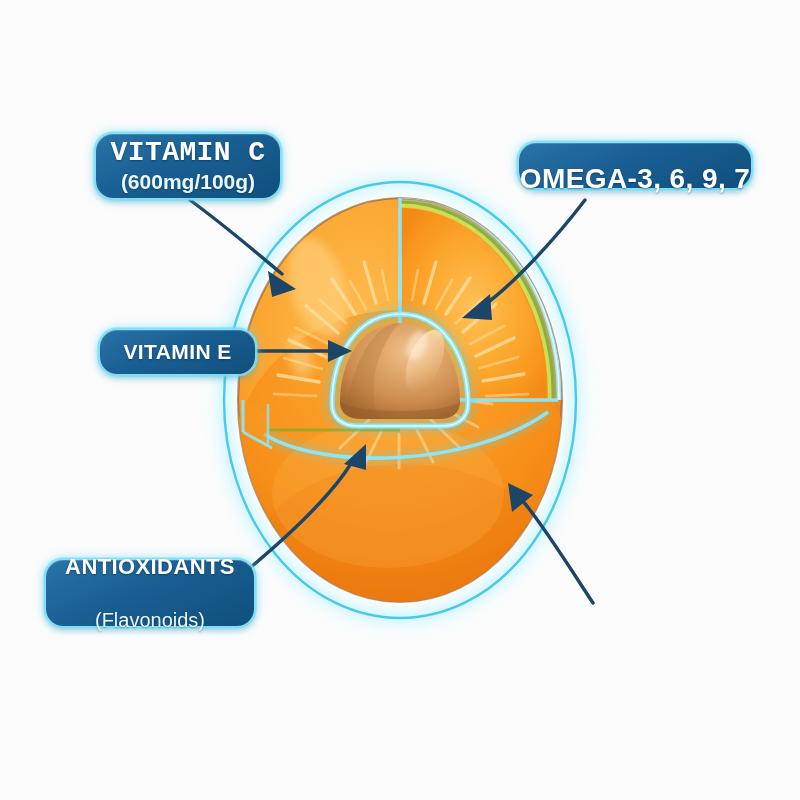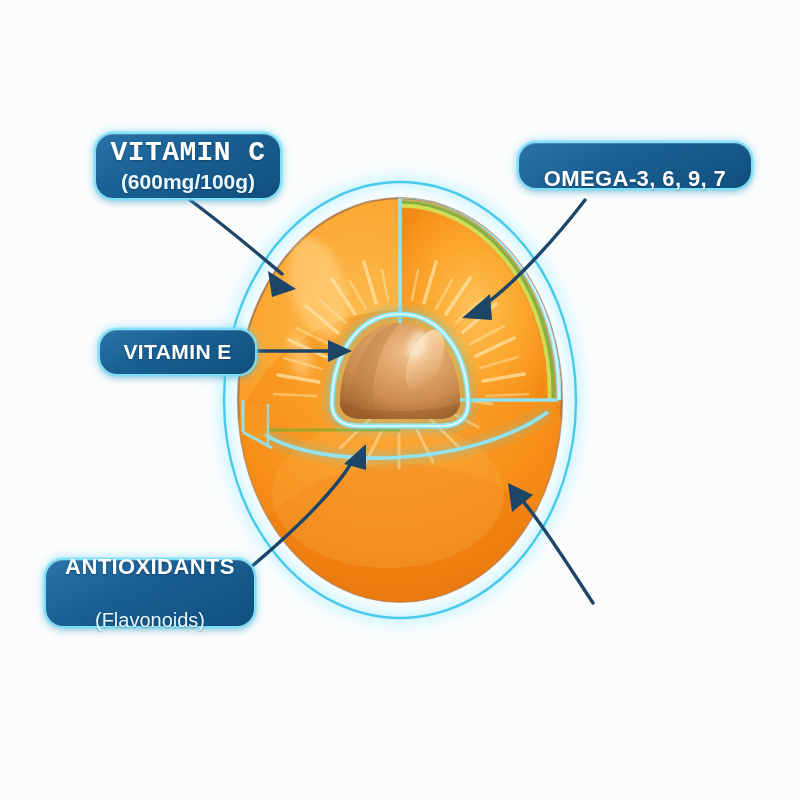--- a/index.html
+++ b/index.html
@@ -58,21 +58,21 @@
     white-space: nowrap;
     text-shadow: 0 1px 2px rgba(4, 32, 55, 0.4);
   }
 
   
   #callout-vitamin-c   { left: 96px;  top: 134px; width: 184px; height: 64px; }
   #callout-vitamin-c .title { font-size: 28px; font-family: Liberation Mono, monospace; }
   #callout-vitamin-c .sub   { font-size: 21px; font-weight: bold; }
 
   #callout-omega       { left: 519px; top: 143px; width: 232px; height: 45px; }
-  #callout-omega .title { font-size: 22px; margin-top: 28px; }
+  #callout-omega .title { font-size: 28px; margin-top: 28px; }
 
   #callout-vitamin-e   { left: 56px;  top: 330px; width: 155px; height: 44px; margin-left: 44px; }
   #callout-vitamin-e .title { font-size: 21px; }
 
   #callout-antioxidants { left: 46px; top: 560px; width: 208px; height: 66px; }
   #callout-antioxidants .title { font-size: 22px; }
   #callout-antioxidants .sub   { font-size: 20px; margin-top: 30px; }
 
   #callout-minerals    { left: 464px; top: 611px; width: 252px; height: 68px; }
   #callout-minerals .title { font-size: 23px; }

